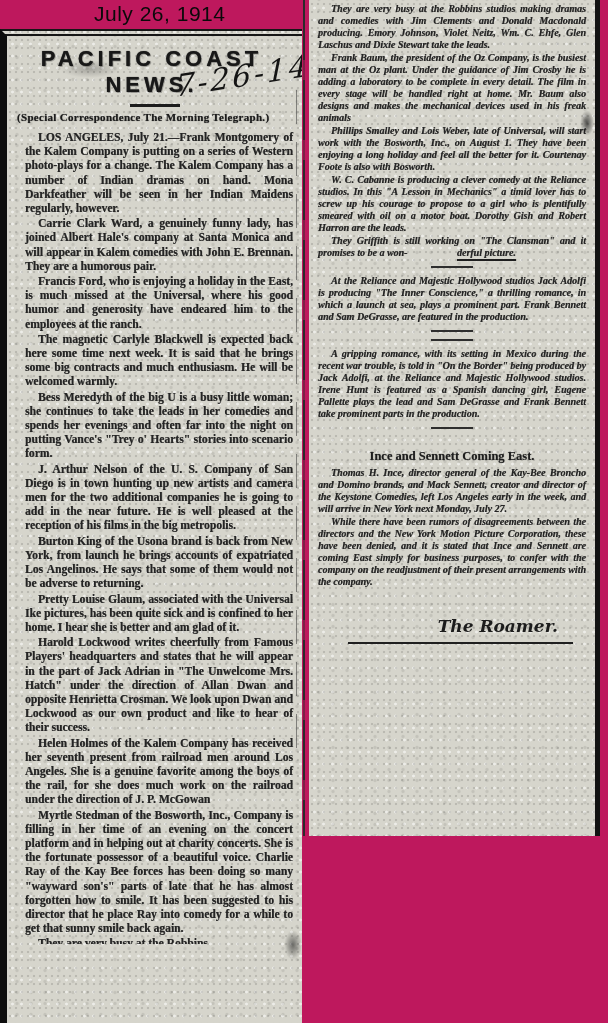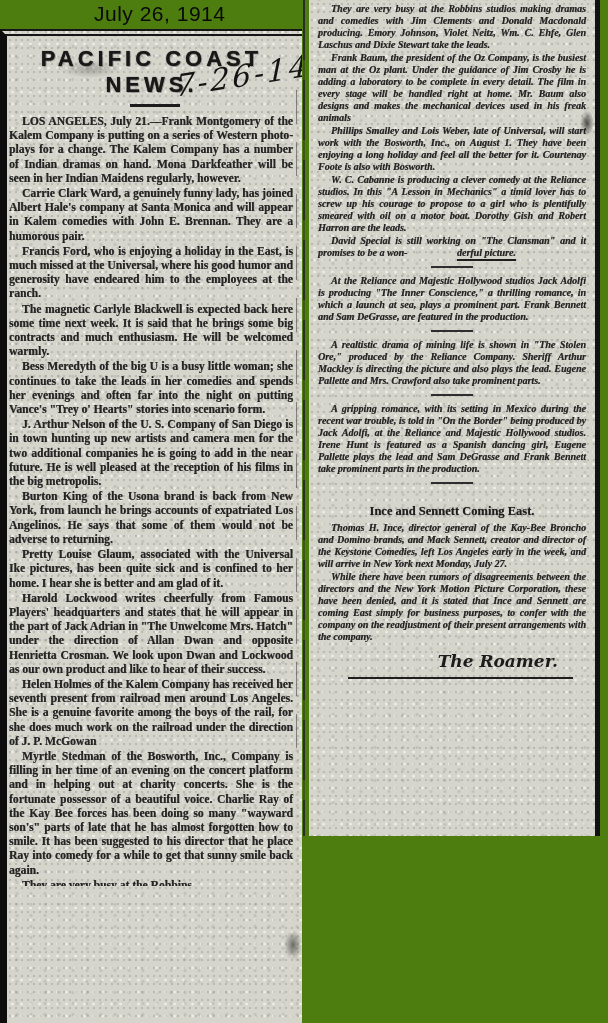--- a/index.html
+++ b/index.html
@@ -1,18 +1,18 @@
 <!DOCTYPE html>
 <html><head>
 <meta charset="utf-8">
 <style>
   html,body{margin:0;padding:0;background:#ffffff;}
   #page{
     position:relative;width:608px;height:1023px;overflow:hidden;
-    background:#4d7c0f;font-family:"Liberation Serif",serif;
+    background:#be185d;font-family:"Liberation Serif",serif;
   }
   
   .caption{
     position:absolute;top:2px;left:94px;
     font-family:"Liberation Sans",sans-serif;
     font-size:21px;font-weight:400;color:#0a0a0a;letter-spacing:0.5px;
   }
   
   .paper{
     background-color:#d6d5cc;
@@ -56,40 +56,40 @@
     font-family:"DejaVu Serif",serif;font-style:italic;font-weight:400;
     font-size:30px;color:#141414;letter-spacing:3px;
     transform:rotate(-9deg) skewX(-10deg);white-space:nowrap;
   }
   .correspondence{
     font-size:11px;font-weight:700;color:#1c1c1c;text-align:left;
     margin:2px 0 4px 2px;text-shadow:0 0 1px rgba(25,25,25,.7);
     letter-spacing:0.3px;
   }
   
-  .col-inner-left{padding:2px 9px 0 2px;}
+  .col-inner-left{padding:2px 9px 0 18px;}
   .col-inner-right{padding:3px 9px 0 9px;}
   .para{
     margin:0 0 1px 0;text-indent:13px;text-align:justify;
     font-weight:700;color:#242424;
     text-shadow:0.4px 0.4px 0.5px rgba(30,30,30,0.55);
   }
   #left-col .para{font-size:11.6px;line-height:14.2px;}
   #right-col .para{font-size:10px;line-height:12px;font-style:italic;}
   .para.clipped{height:7px;overflow:hidden;margin-bottom:8px;}
   .underlined{border-bottom:2px solid #1e1e1e;padding-bottom:1px;margin-left:47px;}
   .divider{width:42px;border-top:2px solid #2e2e2e;margin:7px auto 7px auto;}
   .subheading{
     font-size:12.5px;font-weight:700;color:#1e1e1e;text-align:center;
     margin:20px 0 3px 0;text-shadow:0 0 1px rgba(25,25,25,.6);
   }
   .signature{
     font-family:"DejaVu Serif",serif;font-style:italic;font-weight:700;
     font-size:17px;color:#1c1c1c;text-align:right;
-    margin:8px 28px 6px 0;
+    margin:28px 28px 6px 0;
   }
   .end-rule{width:225px;height:2px;background:#1f1f1f;margin:2px auto 0 30px;}
   
   .smudge{position:absolute;border-radius:50%;pointer-events:none;}
   .smudge-a{left:580px;top:110px;width:14px;height:26px;
     background:radial-gradient(ellipse,rgba(20,20,20,.7),transparent 70%);}
   .smudge-b{left:284px;top:930px;width:18px;height:30px;
     background:radial-gradient(ellipse,rgba(20,20,20,.55),transparent 70%);}
   .smudge-c{left:60px;top:60px;width:60px;height:18px;
     background:radial-gradient(ellipse,rgba(20,20,20,.25),transparent 70%);}
@@ -99,20 +99,21 @@
 
 <div id="page">
 
   <div class="caption">July 26, 1914</div>
 
   <div id="left-col" class="paper">
     <div class="masthead">
       <h1 class="mast-title">PACIFIC COAST NEWS.</h1>
       <div class="mast-dash"></div>
       <div class="handwritten">7-26-14</div>
+      <div class="correspondence">(Special Correspondence The Morning Telegraph.)</div>
     </div>
     <div class="col-inner-left" id="left-blocks">
         <p class="para">LOS ANGELES, July 21.—Frank Montgomery of the Kalem Company is putting on a series of Western photo-plays for a change. The Kalem Company has a number of Indian dramas on hand. Mona Darkfeather will be seen in her Indian Maidens regularly, however.</p>
         <p class="para">Carrie Clark Ward, a genuinely funny lady, has joined Albert Hale's company at Santa Monica and will appear in Kalem comedies with John E. Brennan. They are a humorous pair.</p>
         <p class="para">Francis Ford, who is enjoying a holiday in the East, is much missed at the Universal, where his good humor and generosity have endeared him to the employees at the ranch.</p>
         <p class="para">The magnetic Carlyle Blackwell is expected back here some time next week. It is said that he brings some big contracts and much enthusiasm. He will be welcomed warmly.</p>
         <p class="para">Bess Meredyth of the big U is a busy little woman; she continues to take the leads in her comedies and spends her evenings and often far into the night on putting Vance's "Trey o' Hearts" stories into scenario form.</p>
         <p class="para">J. Arthur Nelson of the U. S. Company of San Diego is in town hunting up new artists and camera men for the two additional companies he is going to add in the near future. He is well pleased at the reception of his films in the big metropolis.</p>
         <p class="para">Burton King of the Usona brand is back from New York, from launch he brings accounts of expatriated Los Angelinos. He says that some of them would not be adverse to returning.</p>
         <p class="para">Pretty Louise Glaum, associated with the Universal Ike pictures, has been quite sick and is confined to her home. I hear she is better and am glad of it.</p>
@@ -125,25 +126,24 @@
 
   <div class="col-divider"></div>
   <div class="broken-edge"></div>
 
   <div id="right-col" class="paper">
     <div class="col-inner-right" id="right-blocks">
         <p class="para">They are very busy at the Robbins studios making dramas and comedies with Jim Clements and Donald Macdonald producing. Emory Johnson, Violet Neitz, Wm. C. Ehfe, Glen Laschus and Dixie Stewart take the leads.</p>
         <p class="para">Frank Baum, the president of the Oz Company, is the busiest man at the Oz plant. Under the guidance of Jim Crosby he is adding a laboratory to be complete in every detail. The film in every stage will be handled right at home. Mr. Baum also designs and makes the mechanical devices used in his freak animals</p>
         <p class="para">Phillips Smalley and Lois Weber, late of Universal, will start work with the Bosworth, Inc., on August 1. They have been enjoying a long holiday and feel all the better for it. Courtenay Foote is also with Bosworth.</p>
         <p class="para">W. C. Cabanne is producing a clever comedy at the Reliance studios. In this "A Lesson in Mechanics" a timid lover has to screw up his courage to propose to a girl who is plentifully smeared with oil on a motor boat. Dorothy Gish and Robert Harron are the leads.</p>
-        <p class="para"><span>David Special is still working on "The Clansman" and it promises to be a won-</span> <span class="underlined">derful picture.</span></p>
+        <p class="para"><span>They Griffith is still working on "The Clansman" and it promises to be a won-</span> <span class="underlined">derful picture.</span></p>
         <div class="divider"></div>
         <p class="para">At the Reliance and Majestic Hollywood studios Jack Adolfi is producing "The Inner Conscience," a thrilling romance, in which a launch at sea, plays a prominent part. Frank Bennett and Sam DeGrasse, are featured in the production.</p>
         <div class="divider"></div>
-        <p class="para">A realtistic drama of mining life is shown in "The Stolen Ore," produced by the Reliance Company. Sheriff Arthur Mackley is directing the picture and also plays the lead. Eugene Pallette and Mrs. Crawford also take prominent parts.</p>
         <div class="divider"></div>
         <p class="para">A gripping romance, with its setting in Mexico during the recent war trouble, is told in "On the Border" being produced by Jack Adolfi, at the Reliance and Majestic Hollywood studios. Irene Hunt is featured as a Spanish dancing girl, Eugene Pallette plays the lead and Sam DeGrasse and Frank Bennett take prominent parts in the production.</p>
         <div class="divider"></div>
         <h3 class="subheading">Ince and Sennett Coming East.</h3>
         <p class="para">Thomas H. Ince, director general of the Kay-Bee Broncho and Domino brands, and Mack Sennett, creator and director of the Keystone Comedies, left Los Angeles early in the week, and will arrive in New York next Monday, July 27.</p>
         <p class="para">While there have been rumors of disagreements between the directors and the New York Motion Picture Corporation, these have been denied, and it is stated that Ince and Sennett are coming East simply for business purposes, to confer with the company on the readjustment of their present arrangements with the company.</p>
         <div class="signature">The Roamer.</div>
         <div class="end-rule"></div>
       </div>
   </div>

